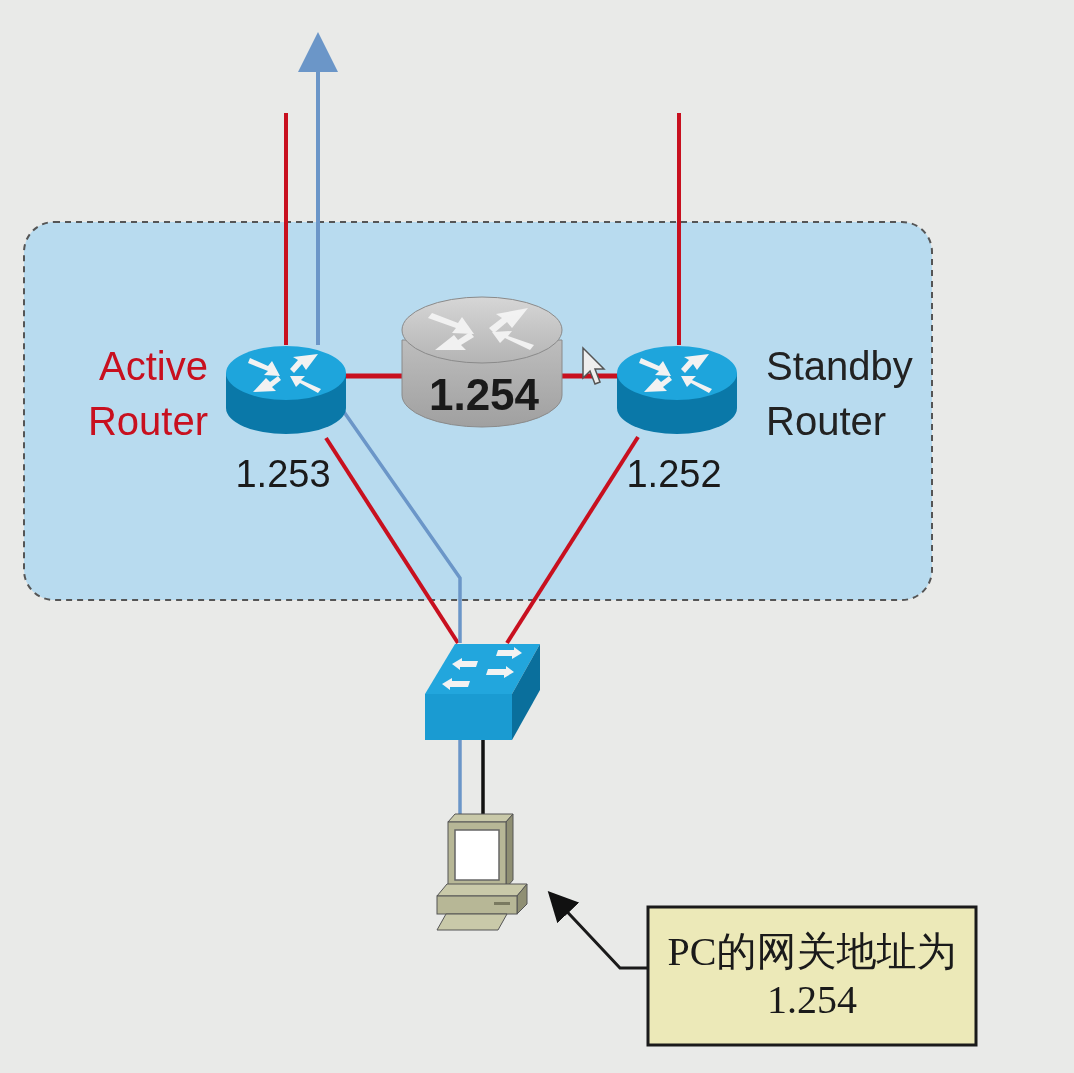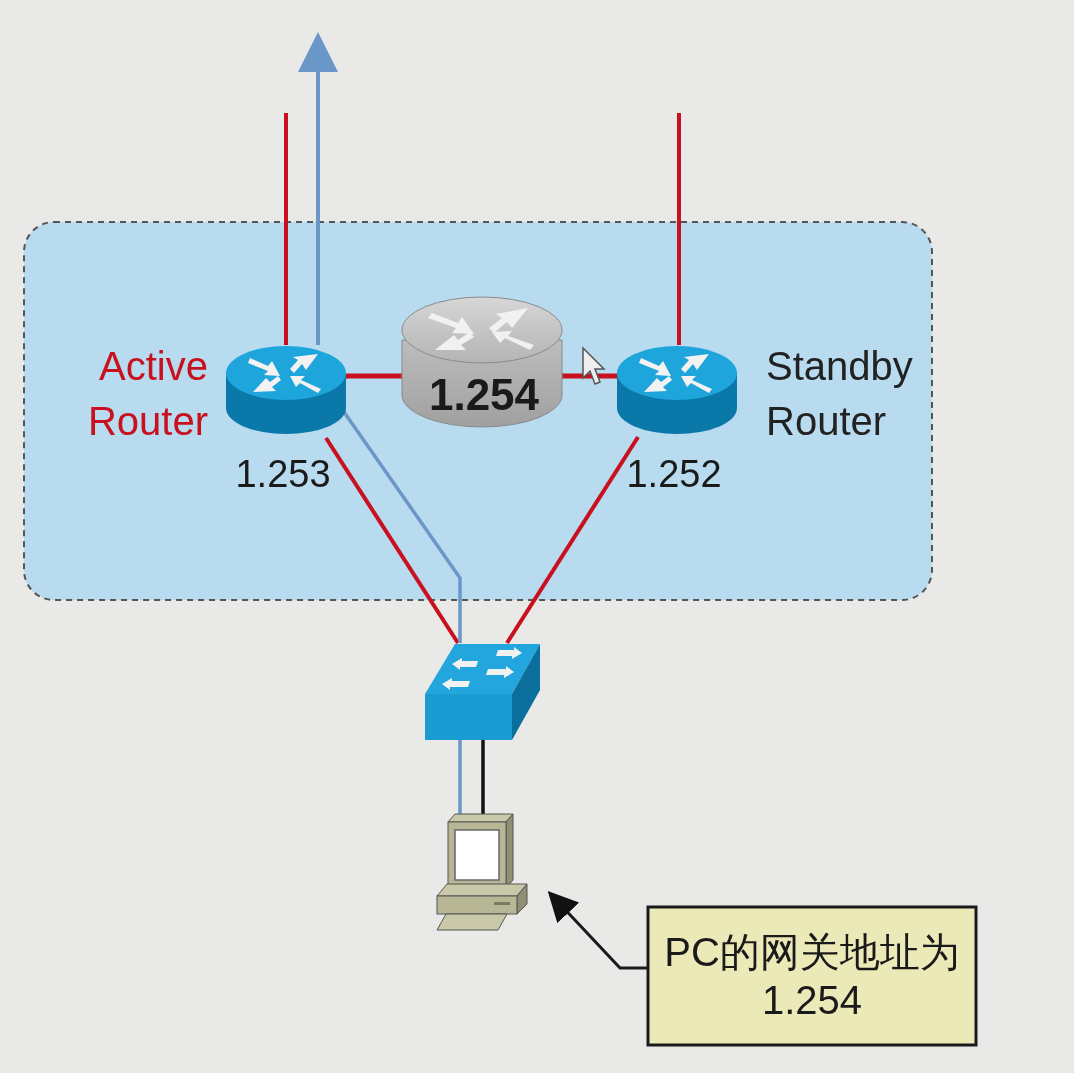--- a/index.html
+++ b/index.html
@@ -9,21 +9,21 @@
     position: relative;
     overflow: hidden;
     font-family: "Liberation Sans", "DejaVu Sans", sans-serif;
   }
   #diagram { position: absolute; left: 0; top: 0; }
   .lbl { font-family: "Liberation Sans", "DejaVu Sans", sans-serif; }
   .callout-text {
     position: absolute;
     left: 648px; top: 907px; width: 328px; height: 138px;
     display: flex; flex-direction: column; align-items: center; justify-content: center;
-    font-family: Liberation Sans, sans-serif;
+    font-family: Liberation Serif, serif;
     font-size: 40px; color: #1a1a1a; line-height: 1.2;
     pointer-events: none;
   }
   .callout-text span { display: block; text-align: center; }
 </style>
 </head>
 <body>
 
 <svg id="diagram" width="1074" height="1073" viewBox="0 0 1074 1073" xmlns="http://www.w3.org/2000/svg">
   <defs>

